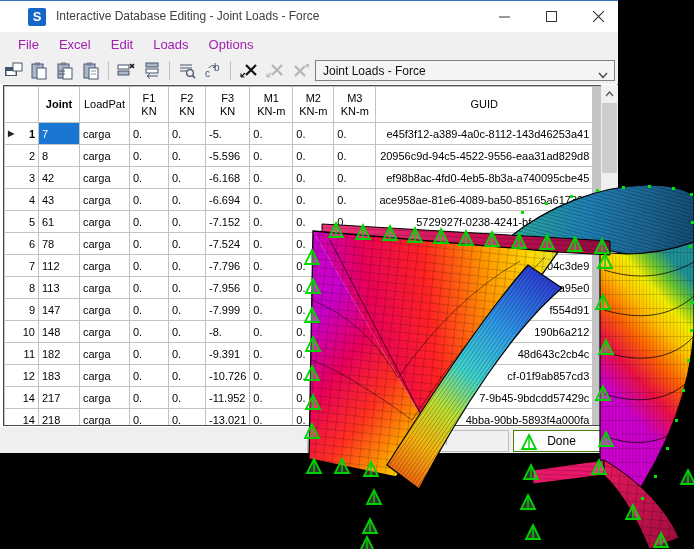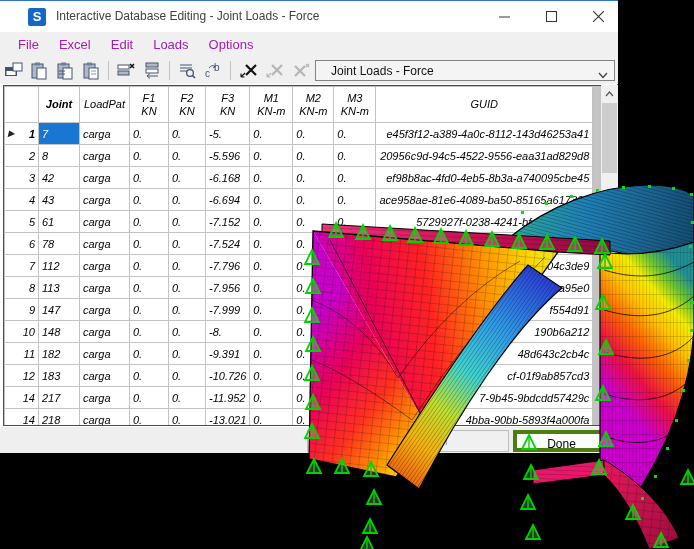--- a/index.html
+++ b/index.html
@@ -16,44 +16,44 @@
   .menubar{position:absolute;left:0;top:31px;width:618px;height:25px;background:#f0f0f0;
            display:flex;align-items:center;padding-left:8px;box-sizing:border-box;}
   .menu-item{font-size:13px;color:#a21caf;padding:3px 10px;white-space:nowrap;}
   .toolbar{position:absolute;left:0;top:56px;width:618px;height:27px;background:#f0f0f0;
            display:flex;align-items:center;}
   .tb-btn{width:25px;height:23px;border:none;background:transparent;padding:1px;margin:0 0.5px;
           display:flex;align-items:center;justify-content:center;}
   .tb-sep{width:1px;height:19px;background:#c3c3c3;margin:0 4px;}
   .combo{position:absolute;left:315px;top:59px;width:300px;height:21px;background:#f4f4f4;
          border:1px solid #818181;box-sizing:border-box;font-size:12px;color:#111;
-         display:flex;align-items:center;padding-left:15px;}
+         display:flex;align-items:center;padding-left:7px;}
   .combo .chev{position:absolute;right:6px;top:7px;}
   
   .grid-frame{position:absolute;left:3px;top:84px;width:602px;height:341px;background:#c4c4c4;
               border:1px solid #4a4a4a;box-sizing:border-box;overflow:hidden;}
-  table.grid{border-collapse:collapse;table-layout:fixed;background:#fff;font-size:11px;font-style:italic;}
+  table.grid{border-collapse:collapse;table-layout:fixed;background:#fff;font-size:11px;}
   table.grid th,table.grid td{border:1px solid #c2c2c2;padding:0 3px;height:21px;overflow:hidden;
               white-space:nowrap;font-weight:normal;color:#000;}
   table.grid th{height:31px;text-align:center;line-height:13px;padding:2px 1px;}
   th.colhead.bold div.lab{font-weight:bold;}
   td.rownum{color:#8f8f8f;text-align:right;padding-right:5px;position:relative;}
   td.rownum .marker{position:absolute;left:3px;top:6px;font-size:8px;color:#222;}
   tr.selected td.rownum{color:#000;font-weight:bold;}
   tr.selected td.joint-cell{background:#1976d2;color:#fff;}
   td.guid{text-align:right;padding-right:4px;}
   .scrollbar{position:absolute;left:601px;top:84px;width:17px;height:341px;background:#f0f0f0;}
   .scroll-up{width:17px;height:17px;display:flex;align-items:center;justify-content:center;}
   .scroll-thumb{position:absolute;left:1px;top:18px;width:15px;height:70px;background:#cdcdcd;}
   
   .button-bar{position:absolute;left:0;top:426px;width:618px;height:26px;background:#efefef;}
   .btn{position:absolute;top:3px;height:22px;font-size:12px;box-sizing:border-box;text-align:center;
        line-height:20px;}
   .btn-apply{left:307px;width:202px;background:#f0f0f0;border:1px solid #bdbdbd;color:#a6a6a6;}
-  .btn-done{left:513px;width:97px;background:#fdfdfd;border:4px solid #4d7c0f;color:#000;}
+  .btn-done{left:513px;width:97px;background:#fdfdfd;border:1px solid #4d7c0f;color:#000;}
   .model-overlay{position:absolute;left:0;top:0;width:694px;height:549px;pointer-events:none;}
 </style>
 </head>
 <body>
 
 <div class="window">
 
   <div class="titlebar">
     <div class="app-icon">S</div>
     <div class="title-text">Interactive Database Editing - Joint Loads - Force</div>

